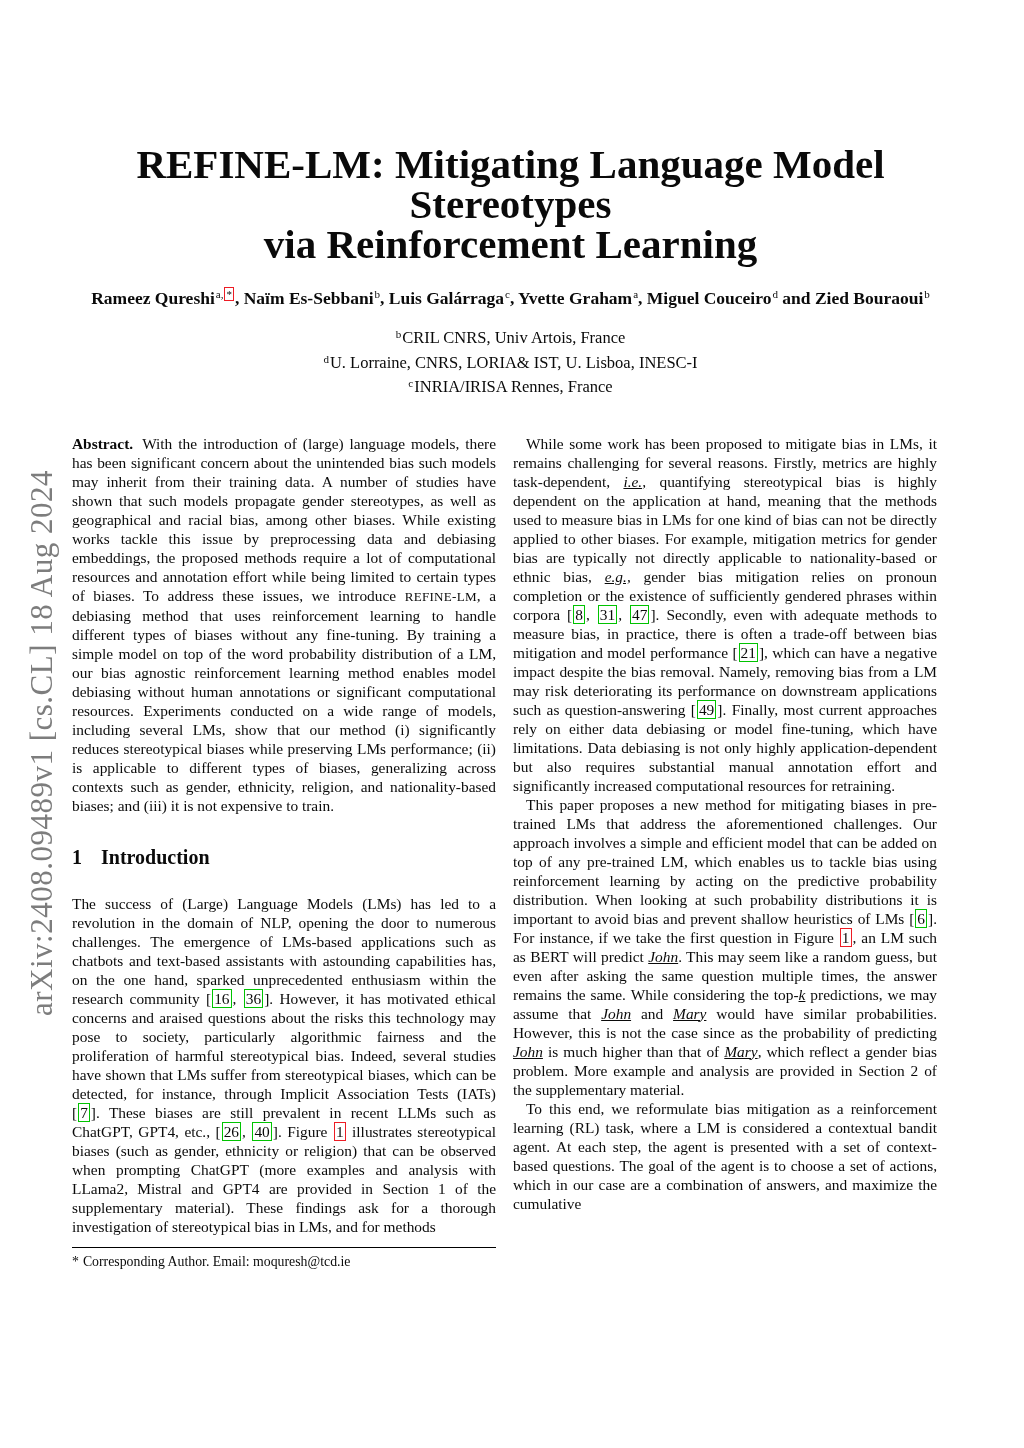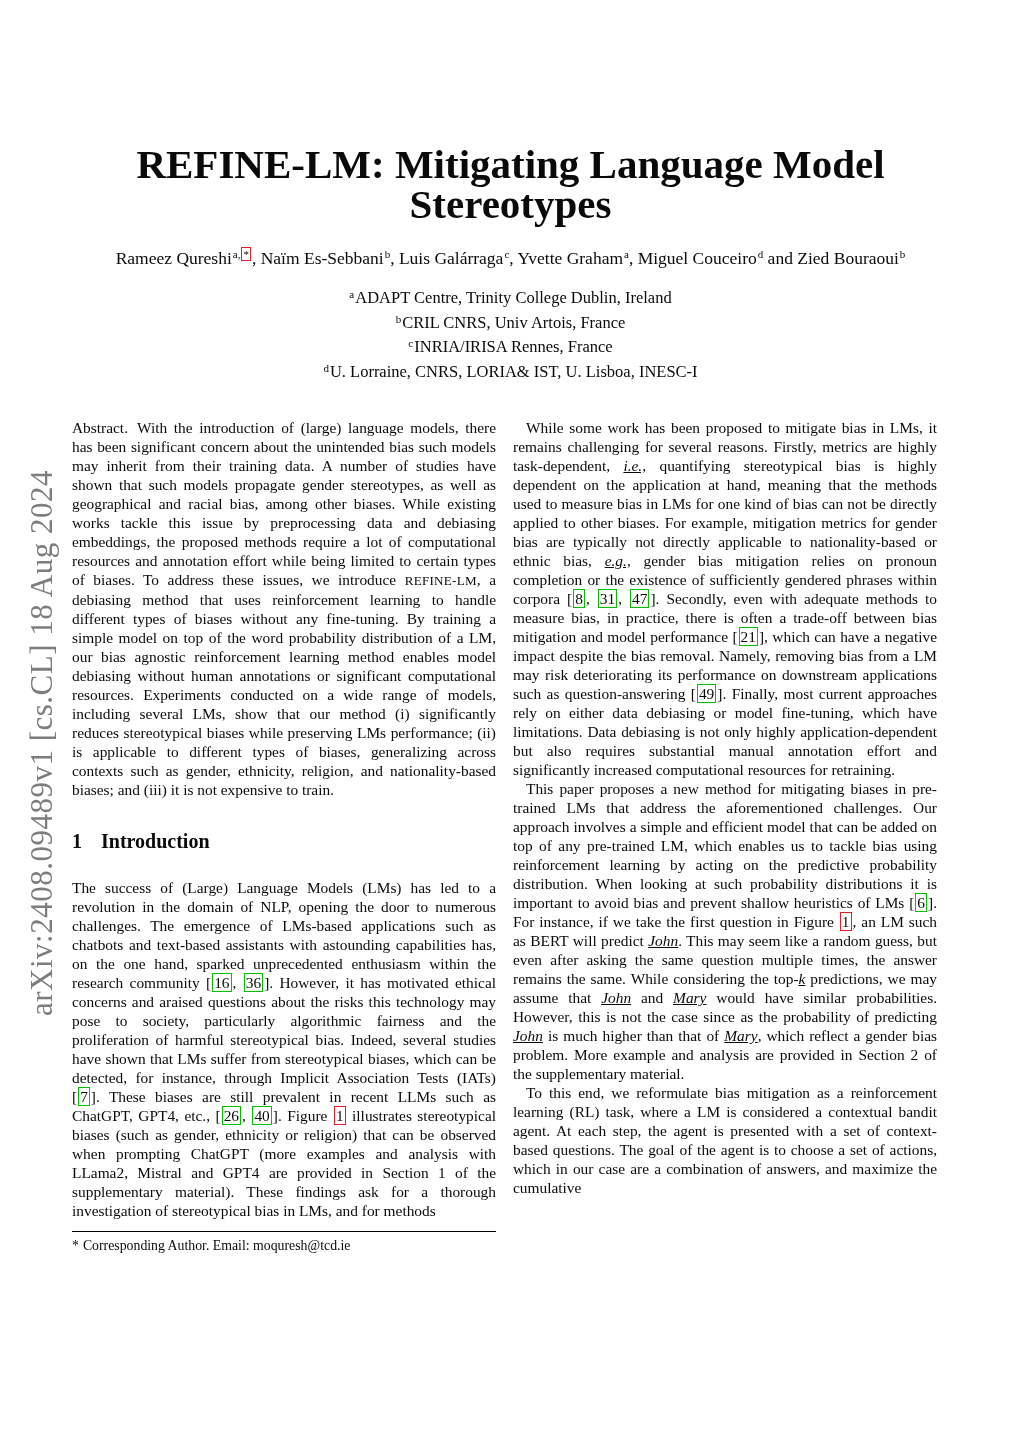--- a/index.html
+++ b/index.html
@@ -80,21 +80,21 @@
   .col p { margin: 0; }
   .col p.indent { text-indent: 13px; }
   .section-heading {
     font-size: 20px;
     line-height: 24px;
     font-weight: bold;
     margin: 30px 0 25px 0;
     text-align: left;
   }
   .section-heading .num { margin-right: 19px; }
-  .b { font-weight: normal; }
+  .b { font-weight: bold; }
   .i { font-style: italic; text-decoration: underline; }
   .sc { font-size: 0.85em; letter-spacing: 0.02em; }
   .box-green {
     border: 1.5px solid var(--cite-green);
     padding: 0 1px;
     margin: 0 1px;
   }
   .box-red {
     border: 1.5px solid var(--ref-red);
     padding: 0 1px;
@@ -117,29 +117,29 @@
 </style>
 </head>
 <body>
 
 <div class="arxiv-banner" data-name="arxiv-watermark">arXiv:2408.09489v1  [cs.CL]  18 Aug 2024</div>
 
 <div class="content" data-name="page-content">
 
   <h1 class="title" data-name="paper-title">
     <span data-name="paper-title-line-1">REFINE-LM: Mitigating Language Model Stereotypes</span><br>
+    <span data-name="paper-title-line-2">via Reinforcement Learning</span>
   </h1>
 
   <div class="authors" data-name="authors-line"><span class="b" data-name="text-run">Rameez Qureshi</span><span class="sup" data-name="text-run">a,</span><span class="sup box-red" data-name="corresponding-author-link">*</span><span class="b" data-name="text-run">, </span><span class="b" data-name="text-run">Naïm Es-Sebbani</span><span class="sup" data-name="text-run">b</span><span class="b" data-name="text-run">, </span><span class="b" data-name="text-run">Luis Galárraga</span><span class="sup" data-name="text-run">c</span><span class="b" data-name="text-run">, </span><span class="b" data-name="text-run">Yvette Graham</span><span class="sup" data-name="text-run">a</span><span class="b" data-name="text-run">, </span><span class="b" data-name="text-run">Miguel Couceiro</span><span class="sup" data-name="text-run">d</span><span class="b" data-name="text-run"> and </span><span class="b" data-name="text-run">Zied Bouraoui</span><span class="sup" data-name="text-run">b</span></div>
 
   <div class="affiliations" data-name="affiliations-block">
-    <div data-name="affiliation-line"><span class="aff-sup" data-name="affiliation-superscript">a</span><span data-name="affiliation-text">ADAPT Centre, Trinity College Dublin, Ireland</span></div>
     <div data-name="affiliation-line"><span class="aff-sup" data-name="affiliation-superscript">b</span><span data-name="affiliation-text">CRIL CNRS, Univ Artois, France</span></div>
+    <div data-name="affiliation-line"><span class="aff-sup" data-name="affiliation-superscript">d</span><span data-name="affiliation-text">U. Lorraine, CNRS, LORIA&amp; IST, U. Lisboa, INESC-I</span></div>
     <div data-name="affiliation-line"><span class="aff-sup" data-name="affiliation-superscript">c</span><span data-name="affiliation-text">INRIA/IRISA Rennes, France</span></div>
-    <div data-name="affiliation-line"><span class="aff-sup" data-name="affiliation-superscript">d</span><span data-name="affiliation-text">U. Lorraine, CNRS, LORIA&amp; IST, U. Lisboa, INESC-I</span></div>
   </div>
 
   <div class="columns" data-name="two-column-body">
 
     <div class="col" data-name="left-column">
       <p data-name="abstract-paragraph"><span class="b" data-name="abstract-label">Abstract.</span><span data-name="text-run">With the introduction of (large) language models, there has been significant concern about the unintended bias such models may inherit from their training data. A number of studies have shown that such models propagate gender stereotypes, as well as geographical and racial bias, among other biases. While existing works tackle this issue by preprocessing data and debiasing embeddings, the proposed methods require a lot of computational resources and annotation effort while being limited to certain types of biases. To address these issues, we introduce </span><span class="sc" data-name="text-run">REFINE-LM</span><span data-name="text-run">, a debiasing method that uses reinforcement learning to handle different types of biases without any fine-tuning. By training a simple model on top of the word probability distribution of a LM, our bias agnostic reinforcement learning method enables model debiasing without human annotations or significant computational resources. Experiments conducted on a wide range of models, including several LMs, show that our method (i) significantly reduces stereotypical biases while preserving LMs performance; (ii) is applicable to different types of biases, generalizing across contexts such as gender, ethnicity, religion, and nationality-based biases; and (iii) it is not expensive to train.</span></p>
       <h2 class="section-heading" data-name="section-heading-introduction">
         <span class="num" data-name="section-number">1</span><span data-name="section-title">Introduction</span>
       </h2>
       <p data-name="body-paragraph"><span data-name="text-run">The success of (Large) Language Models (LMs) has led to a revolution in the domain of NLP, opening the door to numerous challenges. The emergence of LMs-based applications such as chatbots and text-based assistants with astounding capabilities has, on the one hand, sparked unprecedented enthusiasm within the research community [</span><span class="box-green" data-name="citation-link">16</span><span data-name="text-run">, </span><span class="box-green" data-name="citation-link">36</span><span data-name="text-run">]. However, it has motivated ethical concerns and araised questions about the risks this technology may pose to society, particularly algorithmic fairness and the proliferation of harmful stereotypical bias. Indeed, several studies have shown that LMs suffer from stereotypical biases, which can be detected, for instance, through Implicit Association Tests (IATs) [</span><span class="box-green" data-name="citation-link">7</span><span data-name="text-run">]. These biases are still prevalent in recent LLMs such as ChatGPT, GPT4, etc., [</span><span class="box-green" data-name="citation-link">26</span><span data-name="text-run">, </span><span class="box-green" data-name="citation-link">40</span><span data-name="text-run">]. Figure </span><span class="box-red" data-name="figure-ref-link">1</span><span data-name="text-run"> illustrates stereotypical biases (such as gender, ethnicity or religion) that can be observed when prompting ChatGPT (more examples and analysis with LLama2, Mistral and GPT4 are provided in Section 1 of the supplementary material). These findings ask for a thorough investigation of stereotypical bias in LMs, and for methods</span></p>

